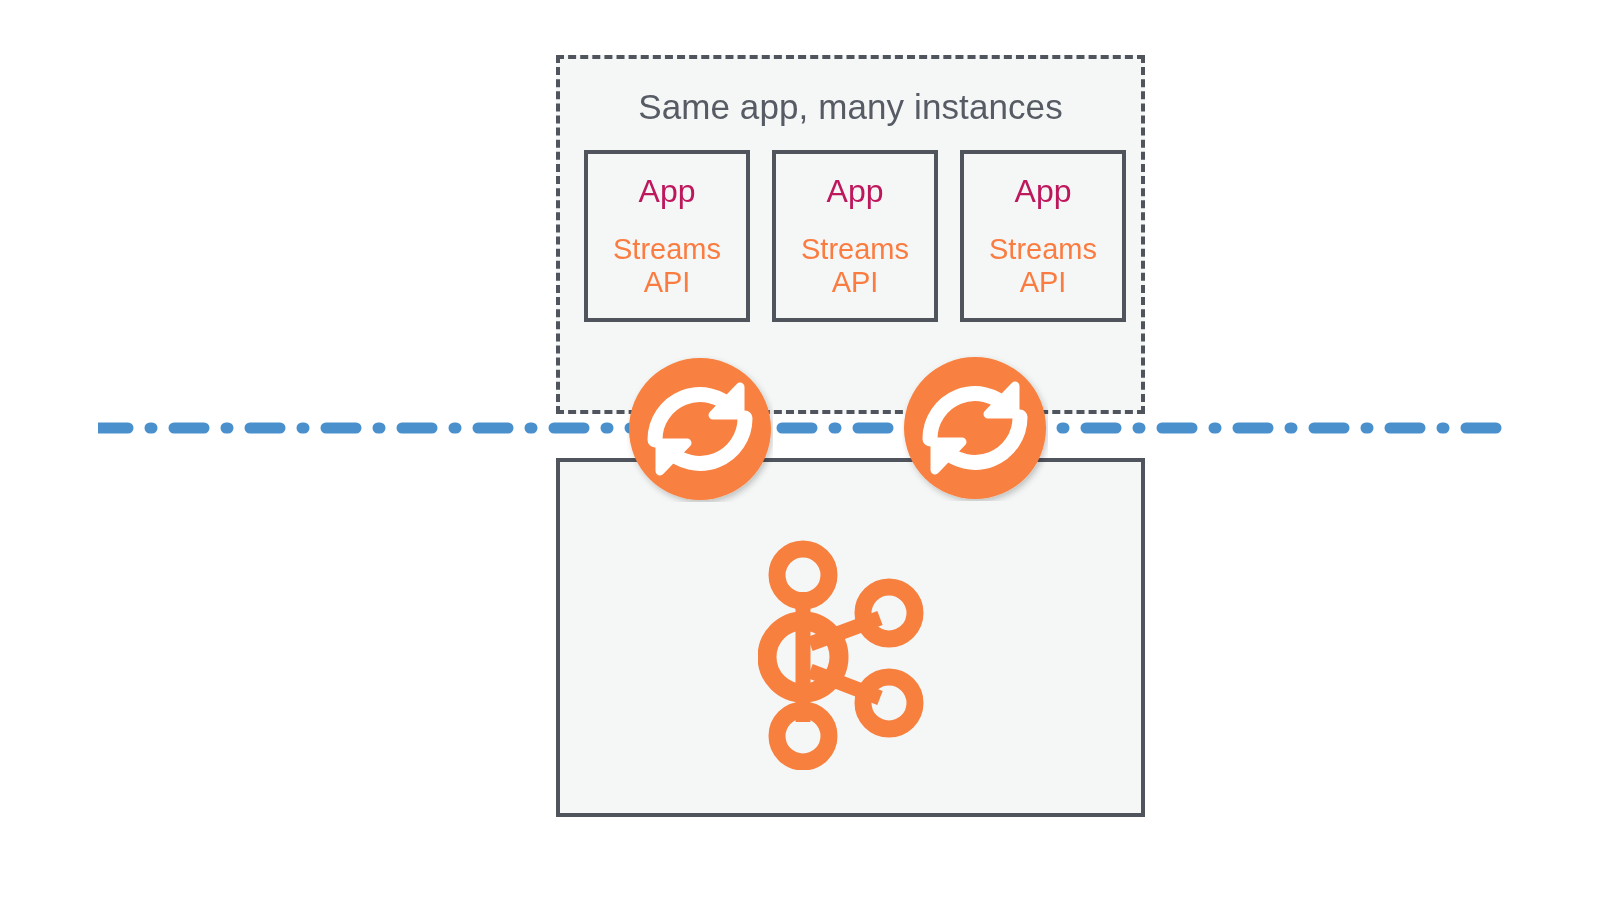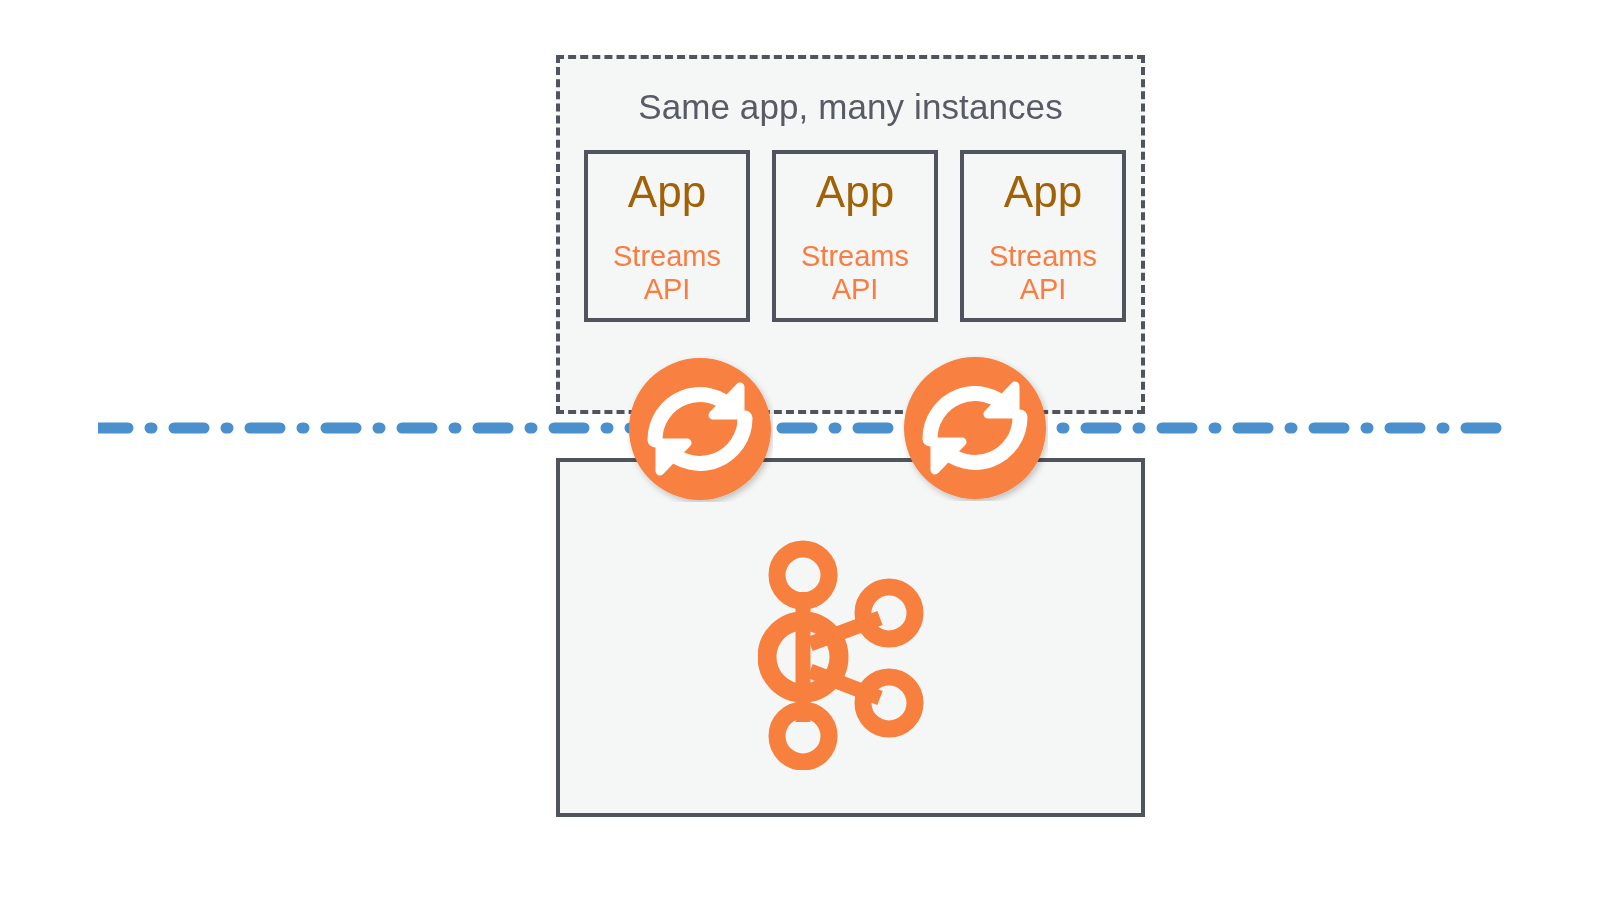--- a/index.html
+++ b/index.html
@@ -65,22 +65,22 @@
     background: #f5f6f6;
     border: 4px solid #50545d;
     display: flex;
     flex-direction: column;
     align-items: center;
     justify-content: center;
     line-height: 1.12;
   }
 
   .instance-title {
-    font-size: 44px;
-    color: #a16207;
+    font-size: 32px;
+    color: #be185d;
     margin-bottom: 2px;
   }
 
   .instance-sub {
     font-size: 29px;
     color: #fb7c41;
     text-align: center;
     max-width: 115px;
     margin-top: 22px;
   }

